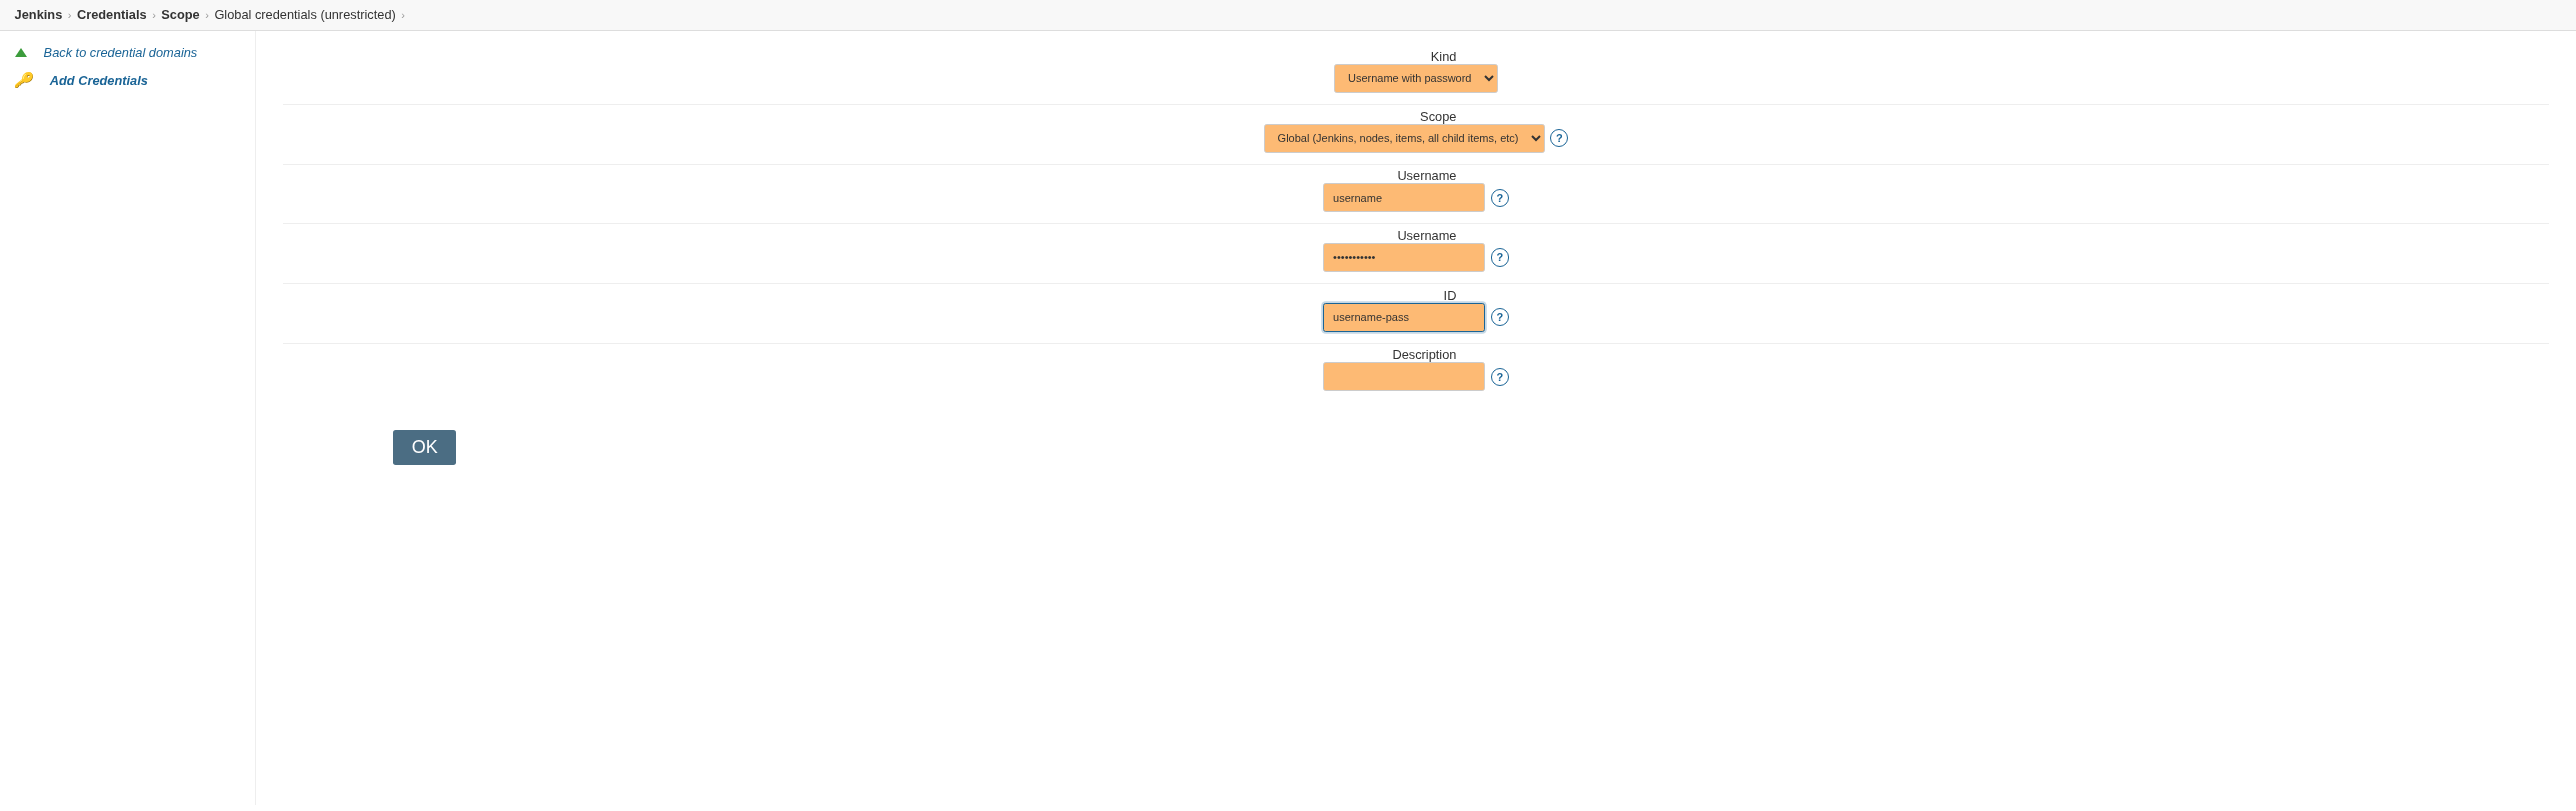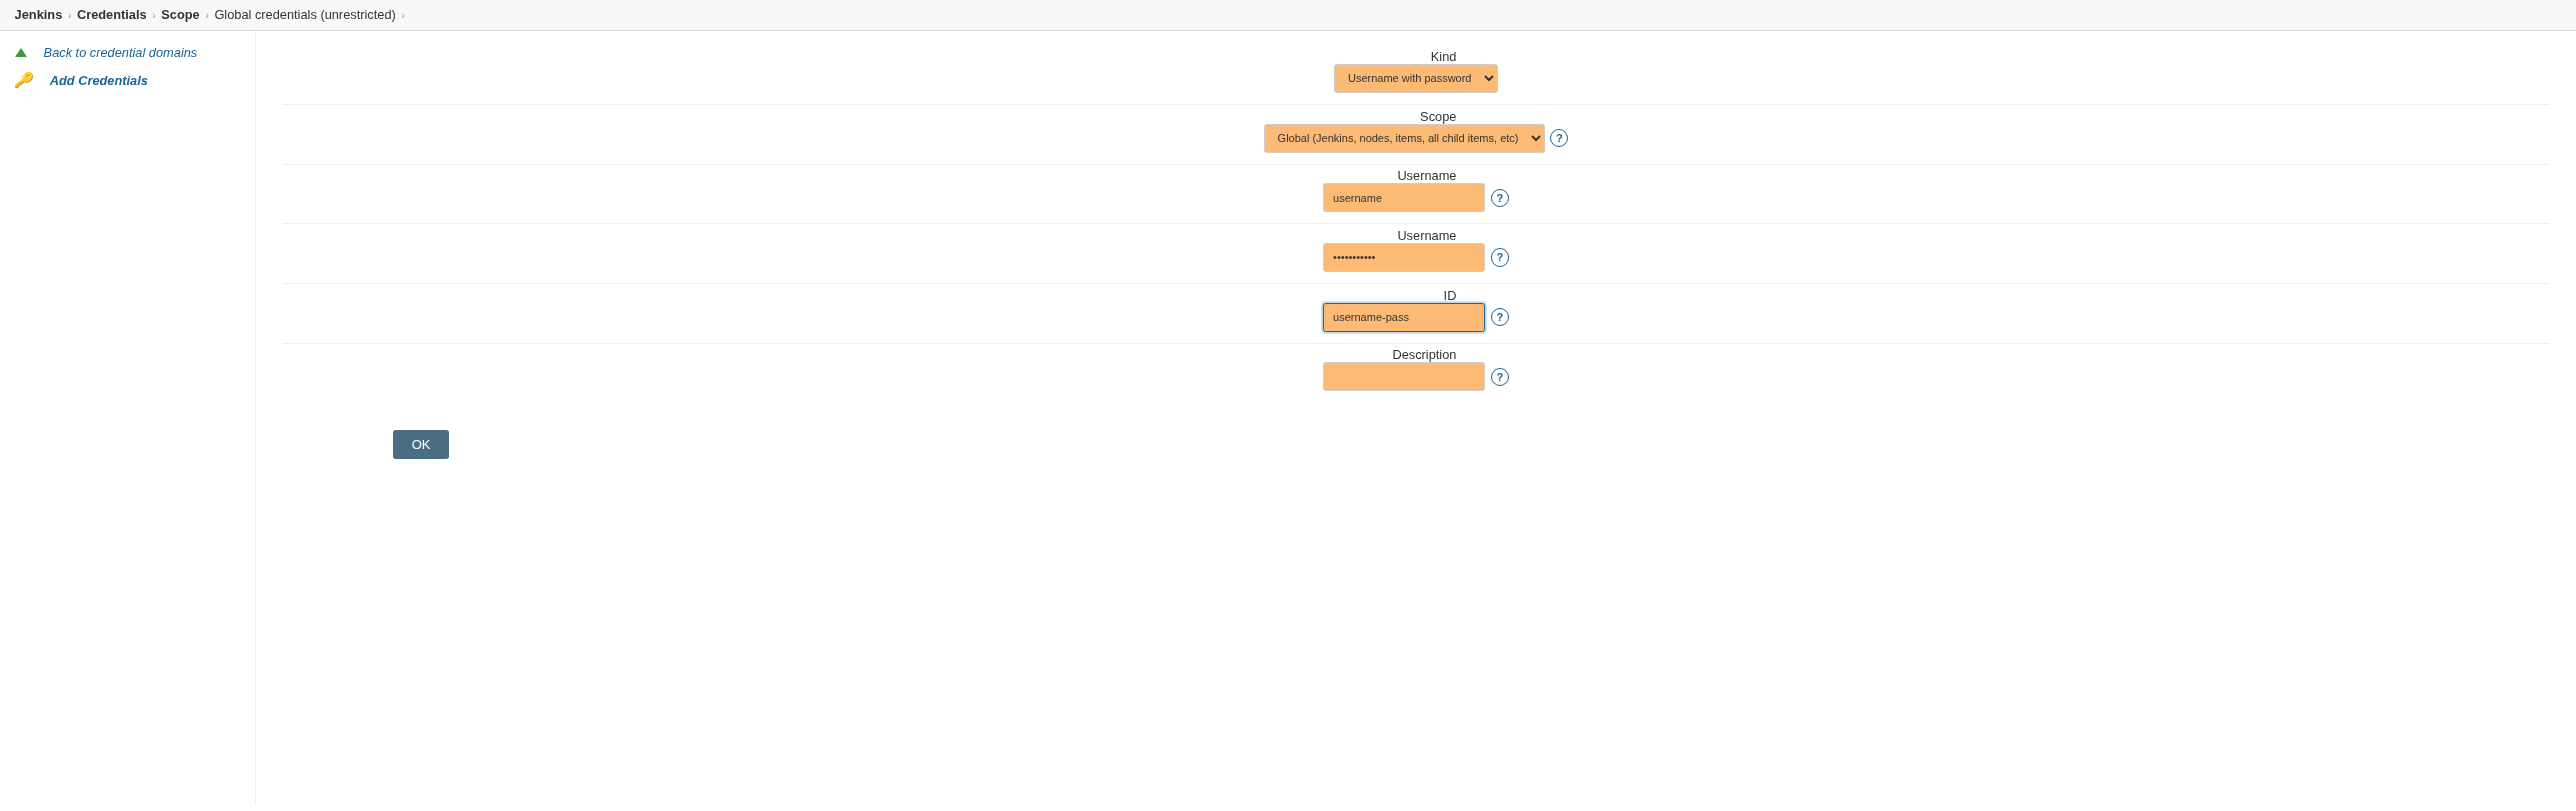--- a/index.html
+++ b/index.html
@@ -157,21 +157,21 @@
 
     
     .btn-ok {
       margin-top: 27.4px;
       margin-left: 110px;
       padding: 7.3px 18.3px;
       background: #4b6d83;
       color: #fff;
       border: none;
       border-radius: 2.7px;
-      font-size: 13px;
+      font-size: 18px;
       cursor: pointer;
     }
 
     
     .form-divider {
       border: none;
       border-top: 0.9px solid #eee;
       margin: 3.7px 0;
     }
   </style>

